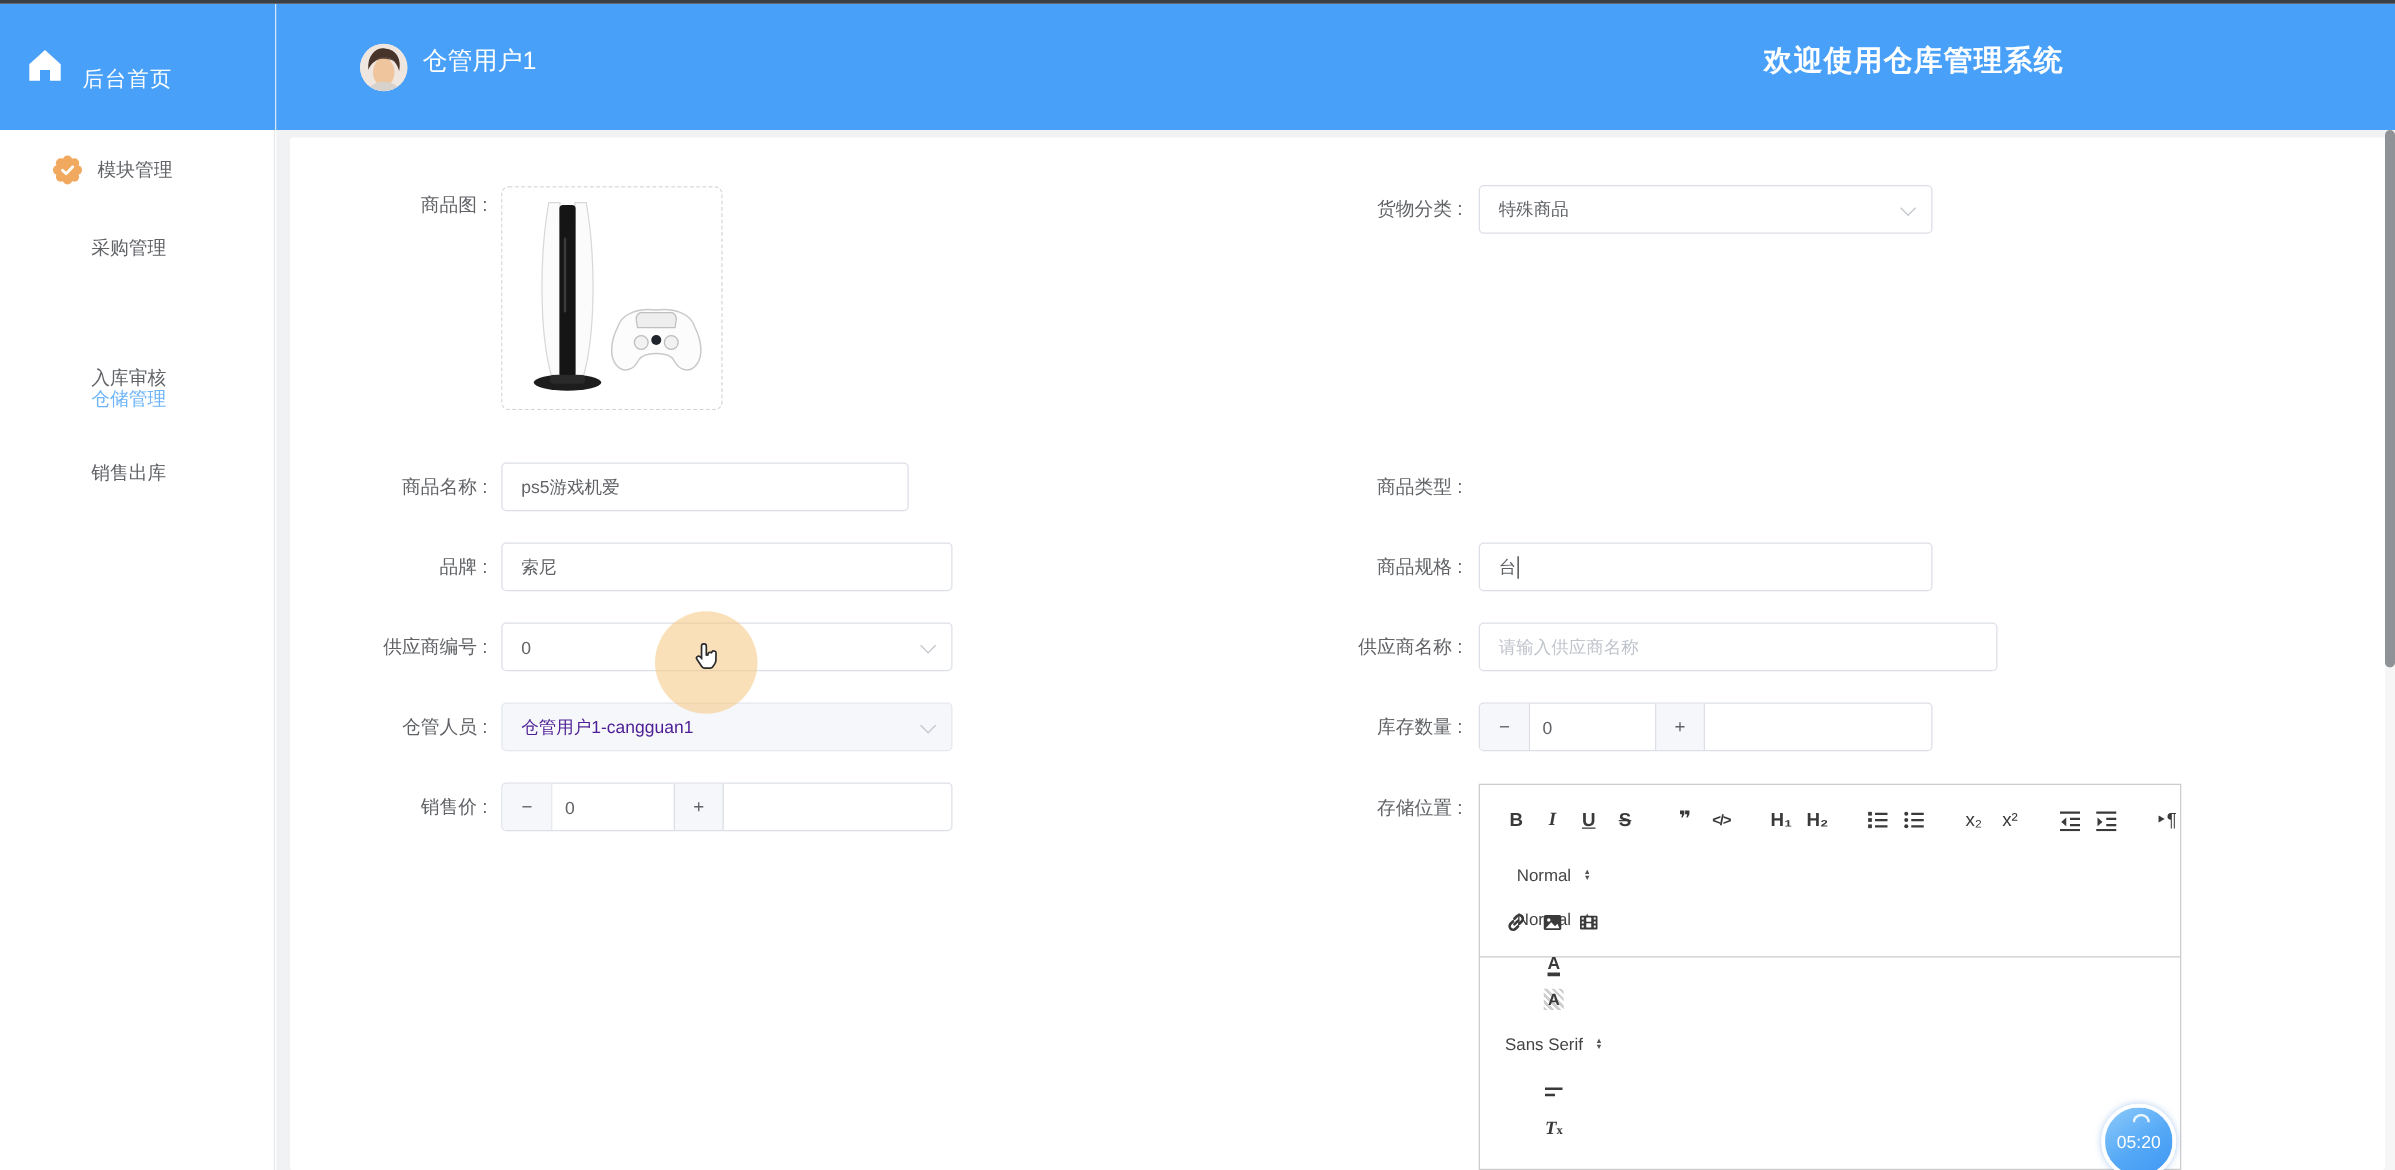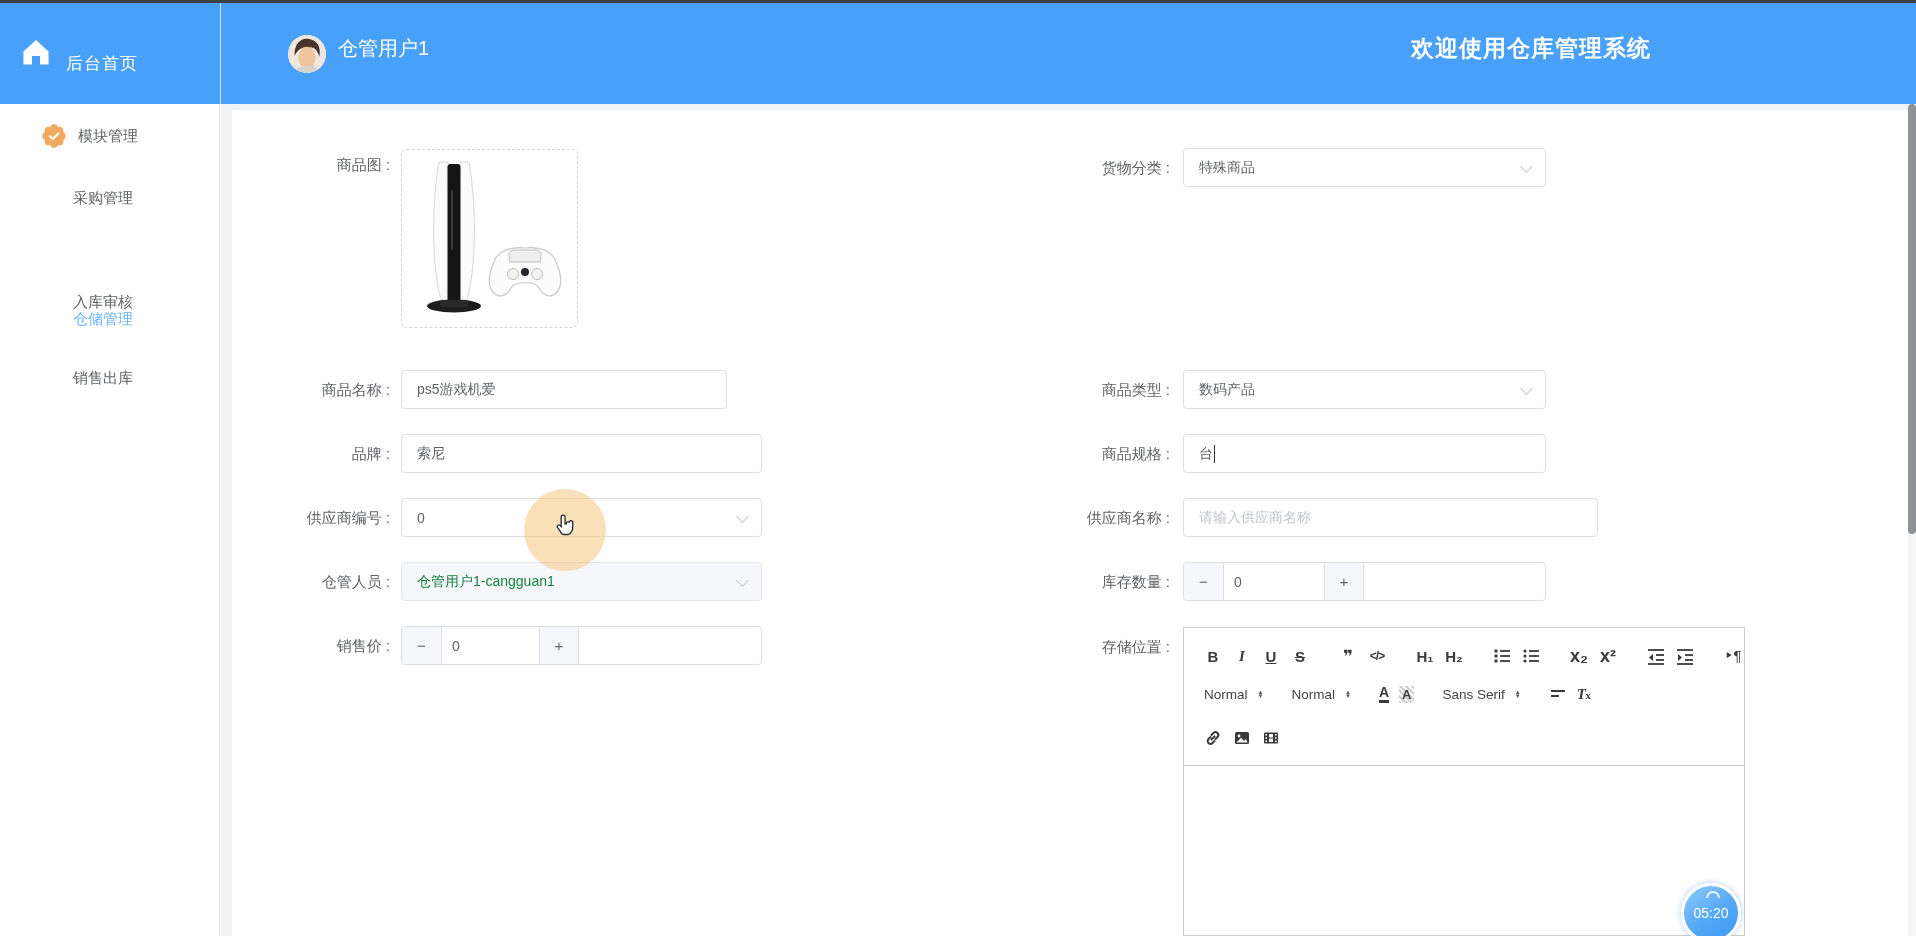--- a/index.html
+++ b/index.html
@@ -34,21 +34,21 @@
 
   
   .scrollbar { position:absolute; right:0; top:104px; width:8px; height:832px; background:#f6f6f6; z-index:35; }
   .scroll-thumb { position:absolute; left:0; top:0; width:8px; height:430px; background:#8f9296; border-radius:4px; cursor:pointer; }
 
   
   .lbl { position:absolute; width:170px; text-align:right; font-size:15px; color:#606266; line-height:39px; white-space:nowrap; }
   .ctl { position:absolute; height:39px; background:#fff; border:1px solid #dcdfe6; border-radius:4px; font-size:14px; color:#606266; display:flex; align-items:center; padding-left:15px; cursor:pointer; }
   .ctl.text-input { cursor:text; }
   .ctl .ph { color:#c0c4cc; }
-  .ctl.disabled { background:#f5f7fa; border-color:#e4e7ed; color:#15803d; cursor:not-allowed; }
+  .ctl.disabled { background:#f5f7fa; border-color:#e4e7ed; color:#4c1d95; cursor:not-allowed; }
   .chev { position:absolute; right:14px; top:13px; width:9px; height:9px; border-right:1.6px solid #c0c4cc; border-bottom:1.6px solid #c0c4cc; transform:rotate(45deg); }
   .caret-bar { display:inline-block; width:1px; height:18px; background:#333; margin-left:1px; }
 
   
   .upload-box { position:absolute; left:401px; top:149px; width:177px; height:179px; border:1px dashed #d4d4d4; border-radius:6px; background:#fff; cursor:pointer; }
 
   
   .stepper-wrap { position:absolute; height:39px; border:1px solid #dcdfe6; border-radius:4px; background:#fff; }
   .step-btn { position:absolute; top:0; width:40px; height:37px; background:#f5f7fa; color:#5f6368; font-size:15px; display:flex; align-items:center; justify-content:center; cursor:pointer; }
   .step-minus { left:0; border-right:1px solid #dcdfe6; border-radius:3px 0 0 3px; }
@@ -57,30 +57,30 @@
 
   
   .click-ring { position:absolute; left:524px; top:489px; width:82px; height:82px; border-radius:50%; background:rgba(246,198,128,.55); z-index:5; }
   .hand-cursor { position:absolute; left:552px; top:512px; z-index:6; }
 
   
   .editor { position:absolute; left:1183px; top:627px; width:562px; height:309px; border:1px solid #ccc; background:#fff; }
   .toolbar { position:absolute; left:0; top:0; width:560px; height:138px; border-bottom:1px solid #ccc; }
   .tb-row { position:absolute; left:20px; display:flex; align-items:center; color:#3a3a3a; }
   .tb-row1 { top:17px; gap:11px; }
-  .tb-row2 { top:55px; gap:10px; }
+  .tb-row2 { top:65px; gap:10px;flex-direction:column; }
   .tb-row3 { top:99px; gap:11px; }
   .tbtn { min-width:18px; height:22px; display:flex; align-items:center; justify-content:center; font-size:15px; font-weight:bold; cursor:pointer; }
   .gap { width:8px; }
   .it { font-style:italic; font-family:"Liberation Serif",serif; }
   .un { text-decoration:underline; }
   .st { text-decoration:line-through; }
   .code-ic { font-size:12px; font-weight:bold; letter-spacing:-1px; }
   .quote-ic { font-size:17px; }
-  .sub-sup { font-size:18px; font-weight:bold; }
+  .sub-sup { font-size:15px; font-weight:normal; }
   .picker { display:flex; align-items:center; gap:10px; font-size:13.5px; font-weight:normal; color:#444; cursor:pointer; }
   .updown { display:flex; flex-direction:column; line-height:4.5px; font-size:6px; color:#555; }
   .a-color { font-size:14px; font-weight:bold; border-bottom:3px solid #3a3a3a; line-height:15px; cursor:pointer; }
   .a-bg { font-size:13px; font-weight:bold; padding:1px 3px; cursor:pointer;
           background:repeating-linear-gradient(45deg,#cfcfcf 0 2px,#fff 2px 4px); }
   .clean-ic { font-family:"Liberation Serif",serif; font-style:italic; font-weight:bold; font-size:15px; cursor:pointer; }
   .clean-ic .sub { font-size:10px; font-style:normal; }
   .edit-area { position:absolute; left:0; top:139px; width:560px; height:169px; }
   .edit-ph { position:absolute; left:21px; top:13px; font-size:15px; font-style:italic; color:#8c8c8c; }
 
@@ -225,24 +225,20 @@
     </svg>
   </div>
 
   <div class="lbl" style="left:1000px; top:148px;">货物分类 :</div>
   <div class="ctl" style="left:1183px; top:148px; width:363px;">
     <span>特殊商品</span>
     <span class="chev"></span>
   </div>
 
   <div class="lbl" style="left:1000px; top:370px;">商品类型 :</div>
-  <div class="ctl" style="left:1183px; top:370px; width:363px;">
-    <span>数码产品</span>
-    <span class="chev"></span>
-  </div>
 
   <div class="lbl" style="left:1000px; top:434px;">商品规格 :</div>
   <div class="ctl text-input" style="left:1183px; top:434px; width:363px;">
     <span>台</span>
     <span class="caret-bar"></span>
   </div>
 
   <div class="lbl" style="left:1000px; top:498px;">供应商名称 :</div>
   <div class="ctl text-input" style="left:1183px; top:498px; width:415px;">
     <span class="ph">请输入供应商名称</span>

